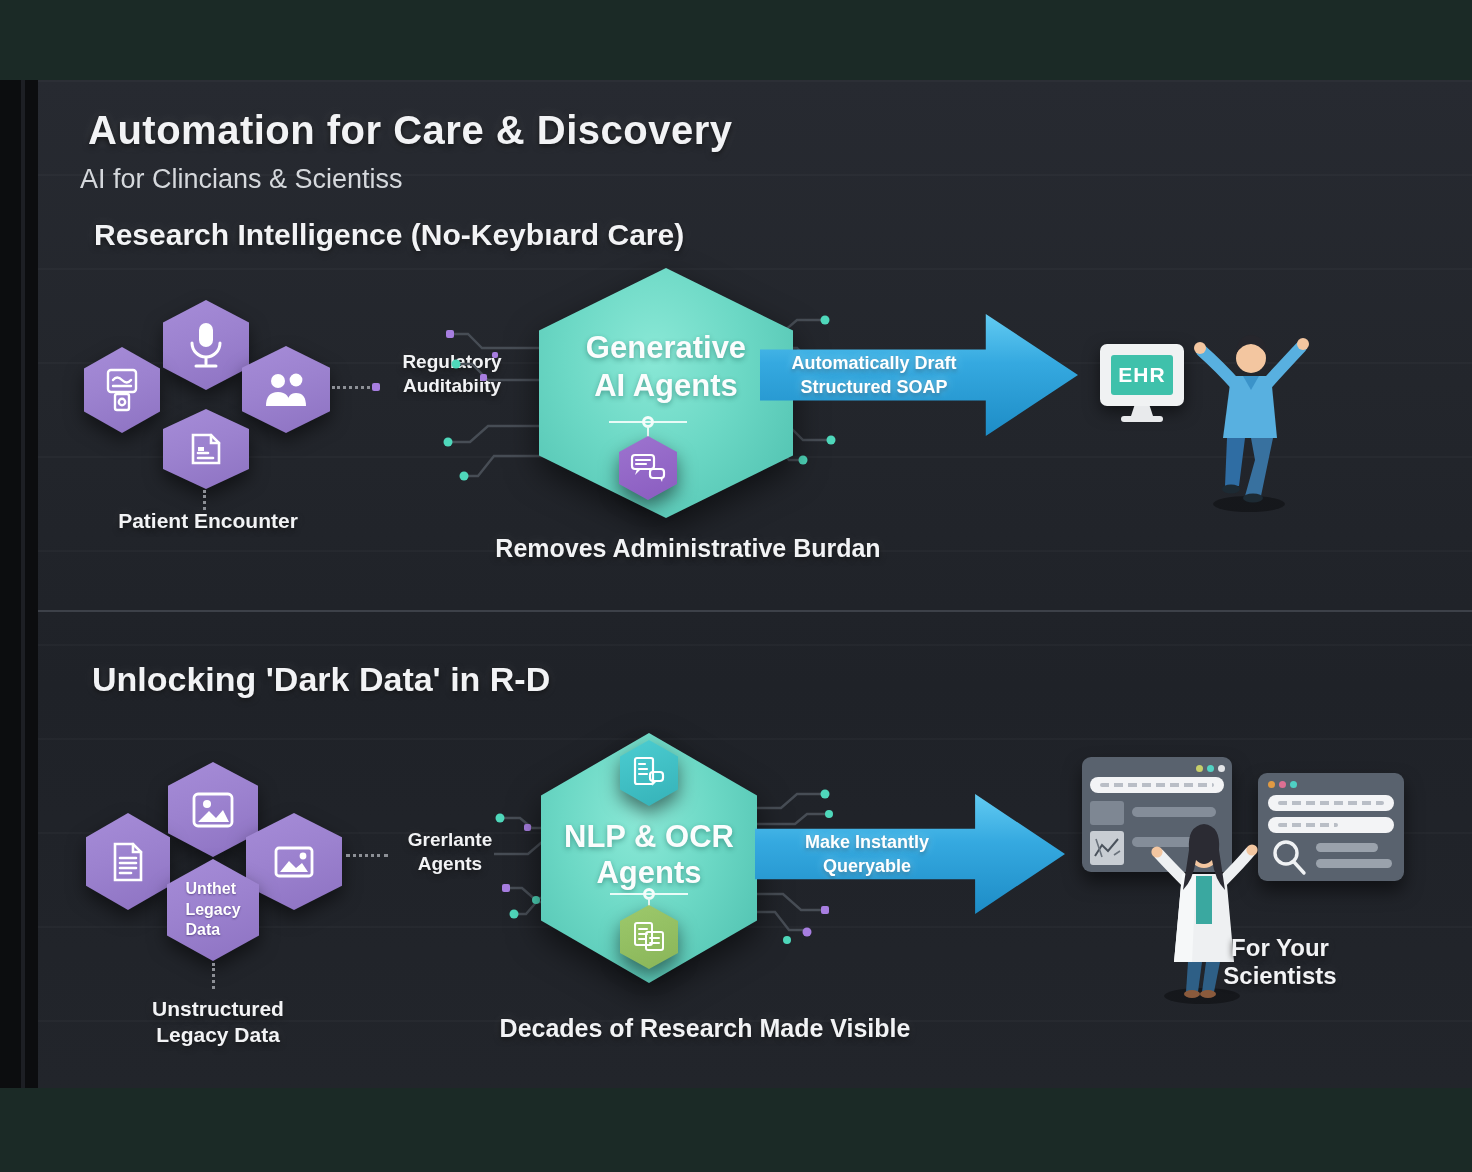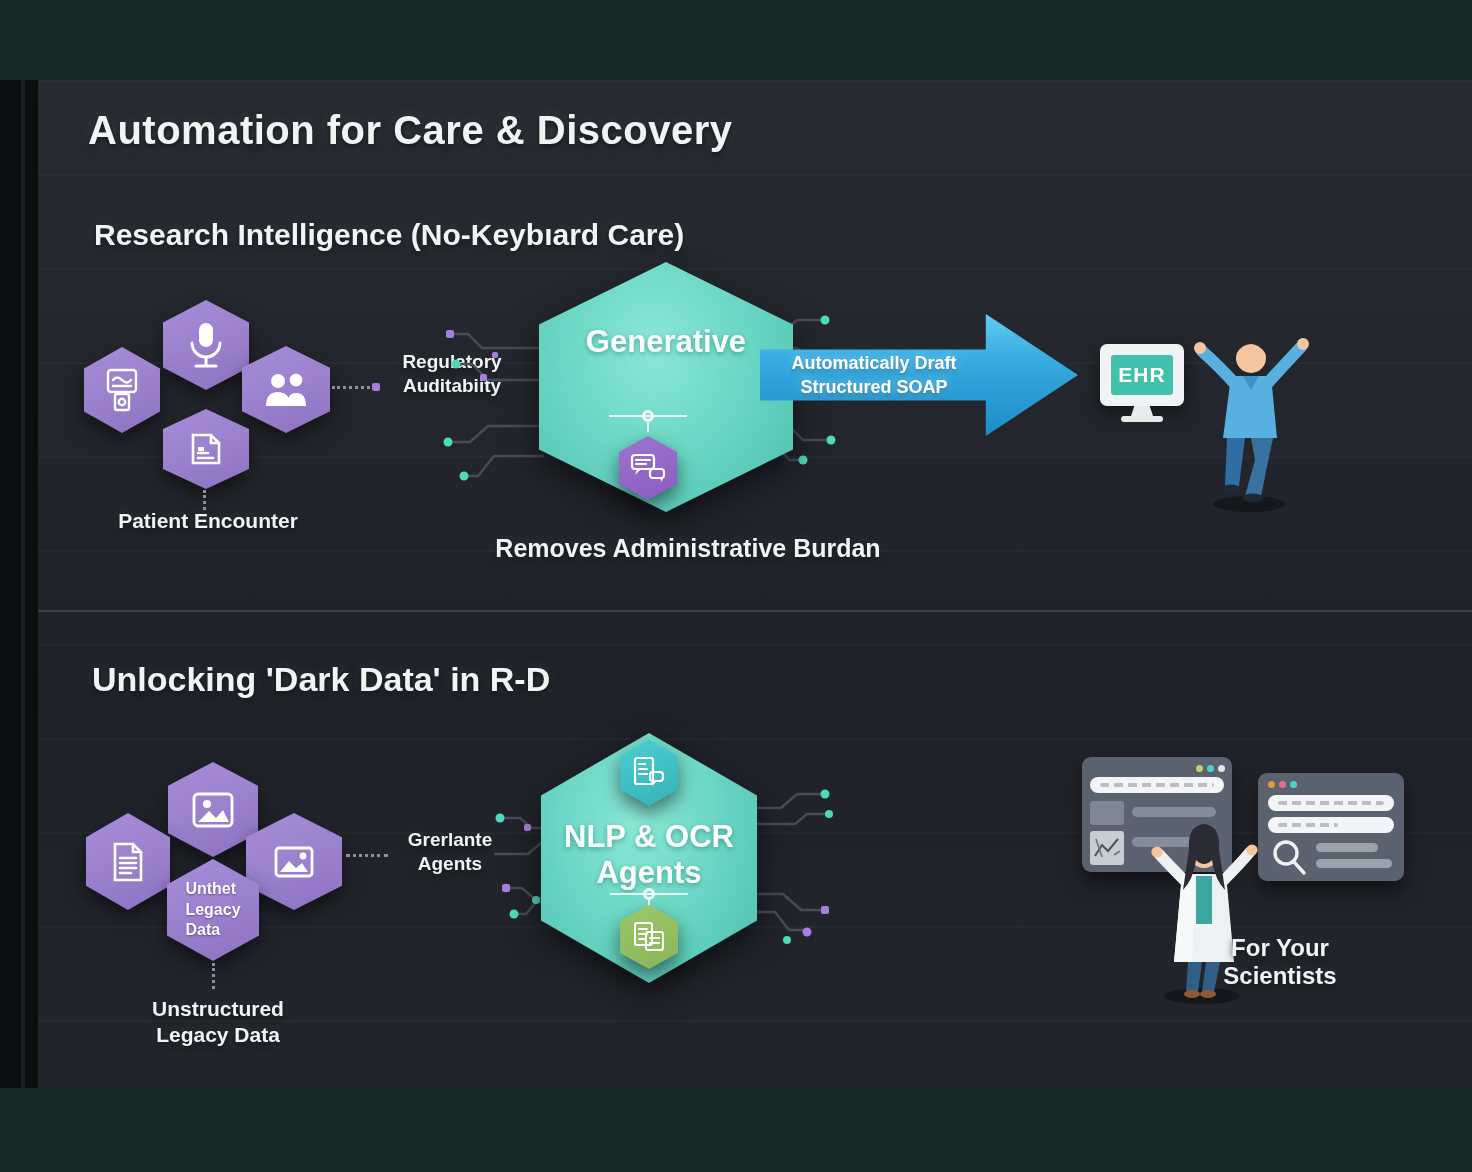--- a/index.html
+++ b/index.html
@@ -107,20 +107,21 @@
   <div class="band bottom"></div>
   <div id="left-strip">
       <div class="vline"></div>
     </div>
   <div id="panel">
       <div class="streaks"></div>
     </div>
   <div class="divider"></div>
 
   <div class="txt h1 shadowed" style="left:80px; top:108px;">Automation for Care &amp; Discovery</div>
+  <div class="txt sub" style="left:80px; top:164px;">AI for Clincians &amp; Scientiss</div>
 
   <div class="txt h2 shadowed" style="left:86px; top:218px;">Research Intelligence (No-Keybıard Care)</div>
 
   <div class="hex-wrap" style="left:163px; top:300px; width:86px; height:90px;">
     <div class="hex">
       <span>
         <svg width="40" height="48" viewBox="0 0 40 48" fill="none" stroke="#ffffff" stroke-width="3" stroke-linecap="round">
           <rect x="13" y="2" width="14" height="24" rx="7" fill="#ffffff" stroke="none"></rect>
           <path d="M6,22 a14,14 0 0 0 28,0"></path>
           <line x1="20" y1="37" x2="20" y2="43"></line>
@@ -197,23 +198,24 @@
       <path d="M0,46 h40 l14,14 h18"></path>
       <path d="M0,120 h28 l18,18 h26"></path>
       <path d="M0,140 h18 l14,18 h12"></path>
     </g>
     <circle cx="68" cy="18" r="4.5" fill="#4fd8bb"></circle>
     <circle cx="74" cy="60" r="4" fill="#c8ccd2"></circle>
     <circle cx="74" cy="138" r="4.5" fill="#4fd8bb"></circle>
     <circle cx="46" cy="158" r="4.5" fill="#4fd8bb"></circle>
   </svg>
 
-  <div class="bighex-wrap" style="left:539px; top:262px; width:254px; height:250px;">
+  <div class="bighex-wrap" style="left:539px; top:268px; width:254px; height:250px;">
     <div class="bighex">
       <div class="title" style="top:62px;">Generative</div>
+      <div class="title" style="top:100px;">AI Agents</div>
       <div class="connector-line" style="left:70px; top:153px; width:78px;"></div>
       <div class="connector-node" style="left:103px; top:148px;"></div>
       <div class="connector-stem" style="left:108px; top:158px; height:12px;"></div>
     </div>
   </div>
   <div class="hex-wrap" style="left:619px; top:436px; width:58px; height:64px;">
     <div class="hex" style="background:linear-gradient(160deg,#9d74cf,#8a5cc0);">
       <span>
         <svg width="36" height="30" viewBox="0 0 36 30" fill="none" stroke="#ffffff" stroke-width="2.2" stroke-linecap="round">
           <rect x="2" y="2" width="22" height="14" rx="3"></rect>
@@ -381,21 +383,28 @@
           <line x1="7" y1="13" x2="15" y2="13"></line>
           <line x1="7" y1="18" x2="13" y2="18"></line>
           <rect x="14" y="11" width="17" height="18" rx="2"></rect>
           <line x1="18" y1="17" x2="27" y2="17"></line>
           <line x1="18" y1="22" x2="27" y2="22"></line>
         </svg>
       </span>
     </div>
   </div>
 
-
+  <div class="txt caption shadowed" style="left:437px; top:1014px; width:520px;">Decades of Research Made Visible</div>
+
+  <div class="arrow" style="left:755px; top:794px; width:310px; height:120px;">
+    <div class="atext" style="left:14px; top:36px; width:196px;">
+      <span>Make Instantly</span><br>
+      <span>Queryable</span>
+    </div>
+  </div>
 
   <div class="window" style="left:1082px; top:757px; width:150px; height:115px;">
     <div class="win-dot" style="left:114px; top:8px; background:#c7cf6a;"></div>
     <div class="win-dot" style="left:125px; top:8px; background:#52d2c3;"></div>
     <div class="win-dot" style="left:136px; top:8px; background:#e3e5e8;"></div>
     <div class="pill" style="left:8px; top:20px; width:134px; height:16px;">
         <div class="scribble"></div>
       </div>
     <div class="thumb" style="left:8px; top:44px; width:34px; height:24px;"></div>
     <div class="gbar" style="left:50px; top:50px; width:84px; height:10px;"></div>

